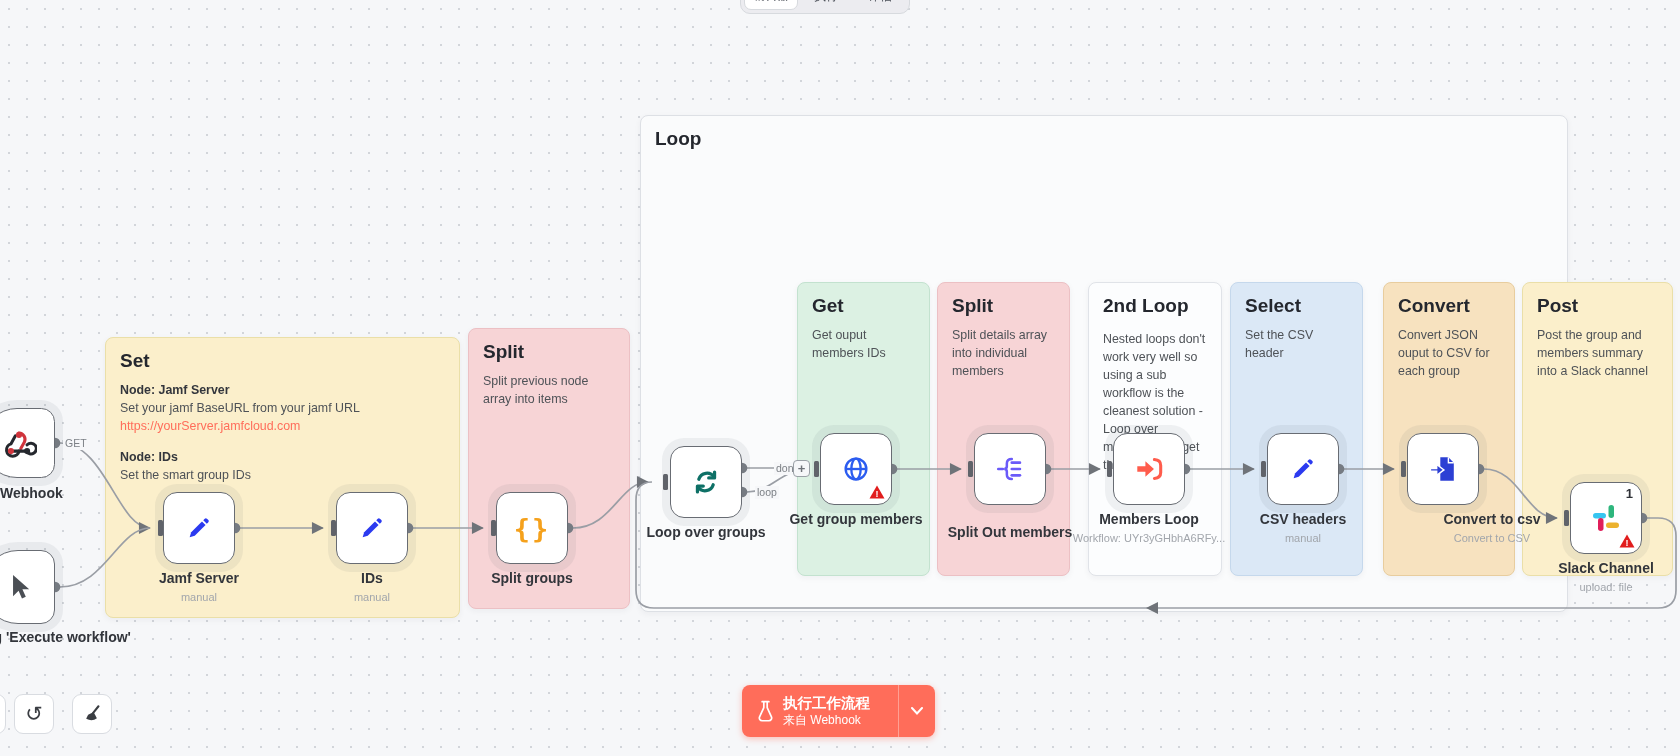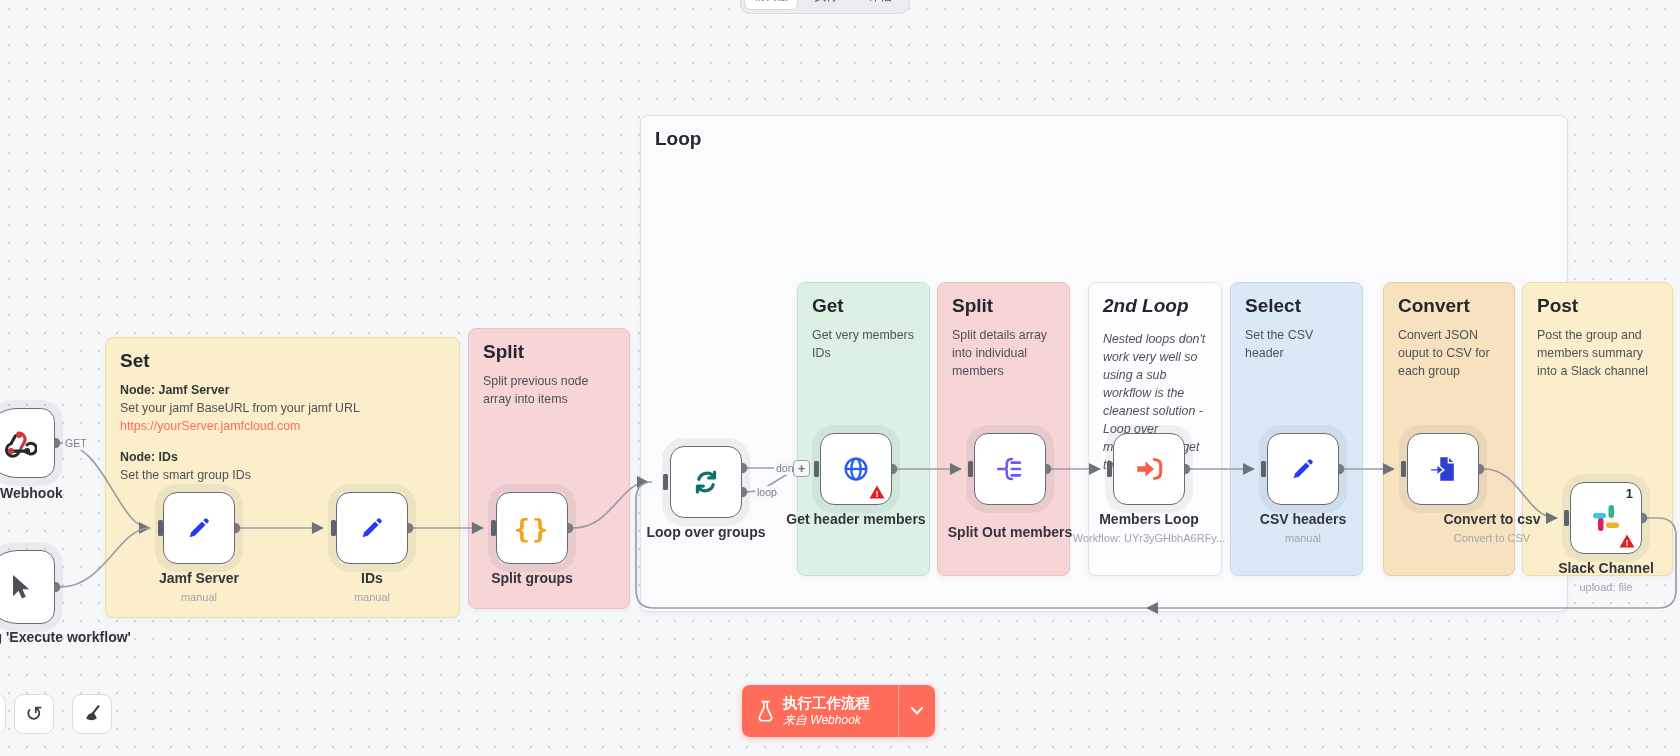--- a/index.html
+++ b/index.html
@@ -10,21 +10,21 @@
     background-size:18px 18px;}
   
   .sticky{position:absolute;border-radius:8px;border:1px solid;padding:13px 14px;box-sizing:border-box;box-shadow:0 2px 6px rgba(40,45,60,.05);}
   .sticky .stitle{font-size:19px;font-weight:700;color:#24272e;margin:0 0 10px 0;line-height:1.1;}
   .sticky .sbody{font-size:12.4px;color:#4e5257;line-height:1.45;}
   .sticky .sbold{font-weight:700;color:#33363c;}
   .sticky .slink{color:#ff6d5a;}
   .sy{background:#fbefcb;border-color:#eadfa8;}
   .sp{background:#f7d4d6;border-color:#ecc0c4;}
   .sg{background:#dcf1e3;border-color:#c3e2cf;}
-  .sw{background:#fcfdfe;border-color:#e0e3e8;font-style:italic;}
+  .sw{background:#fcfdfe;border-color:#e0e3e8;}
   .sb{background:#dbe8f6;border-color:#c5d8ec;}
   .so{background:#f7e2bf;border-color:#e8cd9e;}
   .sloop{background:#fafbfc;border-color:#dde0e5;}
   
   .node{position:absolute;background:#fff;border:1.6px solid #686c73;border-radius:14px;
     box-shadow:0 0 0 8px rgba(58,66,86,.07);display:flex;align-items:center;justify-content:center;box-sizing:border-box;}
   .trigger{border-radius:36px 14px 14px 36px;}
   .nlabel{position:absolute;text-align:center;font-size:14px;font-weight:600;color:#32353b;line-height:1.25;white-space:nowrap;}
   .nlabel .nsub{font-size:11px;color:#a2a6ac;font-weight:400;margin-top:3px;white-space:nowrap;}
   .badge{position:absolute;top:3px;right:8px;font-size:13px;font-weight:700;color:#2e3136;}
@@ -39,21 +39,21 @@
   .tab{flex:1;height:28px;display:flex;align-items:center;justify-content:center;font-size:12px;color:#4a4f57;border-radius:7px;}
   .tab.active{background:#fff;border:1px solid #d7dade;font-weight:600;}
   
   .sqbtn{position:absolute;width:40px;height:40px;background:#fff;border:1px solid #d9dce1;border-radius:9px;
     display:flex;align-items:center;justify-content:center;color:#3a3d42;font-size:21px;box-sizing:border-box;}
   .execbtn{position:absolute;left:742px;top:685px;height:52px;display:flex;background:#ff6d5a;border-radius:8px;
     color:#fff;box-shadow:0 2px 6px rgba(255,109,90,.4);overflow:hidden;}
   .execmain{display:flex;align-items:center;gap:9px;padding:0 16px 0 15px;width:156px;box-sizing:border-box;}
   .exectxt{display:flex;flex-direction:column;line-height:1.25;}
   .exectxt .l1{font-size:14.5px;font-weight:700;white-space:nowrap;}
-  .exectxt .l2{font-size:12px;white-space:nowrap;font-style:italic;}
+  .exectxt .l2{font-size:12px;white-space:nowrap;}
   .execdrop{width:36px;display:flex;align-items:center;justify-content:center;border-left:1px solid rgba(255,255,255,.35);}
   svg.wires{position:absolute;left:0;top:0;pointer-events:none;}
 </style>
 </head>
 <body>
 
 <div id="canvas">
 
   <div class="sticky sloop" style="left:640px;top:115px;width:928px;height:497px;">
     <div class="stitle">Loop</div>
@@ -71,21 +71,21 @@
     </div>
   </div>
 
   <div class="sticky sp" style="left:468px;top:328px;width:162px;height:281px;">
     <div class="stitle">Split</div>
     <div class="sbody">Split previous node array into items</div>
   </div>
 
   <div class="sticky sg" style="left:797px;top:282px;width:133px;height:294px;">
     <div class="stitle">Get</div>
-    <div class="sbody">Get very members IDs</div>
+    <div class="sbody">Get ouput members IDs</div>
   </div>
 
   <div class="sticky sp" style="left:937px;top:282px;width:133px;height:294px;">
     <div class="stitle">Split</div>
     <div class="sbody">Split details array into individual members</div>
   </div>
 
   <div class="sticky sw" style="left:1088px;top:282px;width:134px;height:294px;">
     <div class="stitle">2nd Loop</div>
     <div class="sbody" style="margin-top:14px;">Nested loops don't work very well so using a sub workflow is the cleanest solution -Loop over members and get their details</div>
@@ -231,21 +231,21 @@
       <line x1="8.5" y1="20" x2="31.5" y2="20" stroke="#2b5cf0" stroke-width="2.6"></line>
     </svg>
     <span class="warn">
       <svg width="16" height="14" viewBox="0 0 16 14">
           <path d="M8 0.5 L15.5 13.5 L0.5 13.5 Z" fill="#e11d1d"></path>
           <text x="8" y="12" text-anchor="middle" font-size="9" font-weight="700" fill="#fff">!</text>
         </svg>
     </span>
   </div>
   <div class="nlabel" style="left:776px;top:511px;width:160px;">
-    <div>Get header members</div>
+    <div>Get group members</div>
   </div>
 
   <div class="node" style="left:974px;top:433px;width:72px;height:72px;">
     <svg width="36" height="36" viewBox="0 0 40 40">
       <line x1="7" y1="20" x2="12" y2="20" stroke="#6a5af9" stroke-width="3" stroke-linecap="round"></line>
       <path d="M22 9 Q16.5 9 16.5 14 L16.5 17 Q16.5 20 13.5 20 Q16.5 20 16.5 23 L16.5 26 Q16.5 31 22 31" stroke="#6a5af9" stroke-width="2.8" fill="none" stroke-linecap="round"></path>
       <line x1="22" y1="13" x2="31" y2="13" stroke="#6a5af9" stroke-width="3" stroke-linecap="round"></line>
       <line x1="22" y1="20" x2="31" y2="20" stroke="#6a5af9" stroke-width="3" stroke-linecap="round"></line>
       <line x1="22" y1="27" x2="31" y2="27" stroke="#6a5af9" stroke-width="3" stroke-linecap="round"></line>
     </svg>

